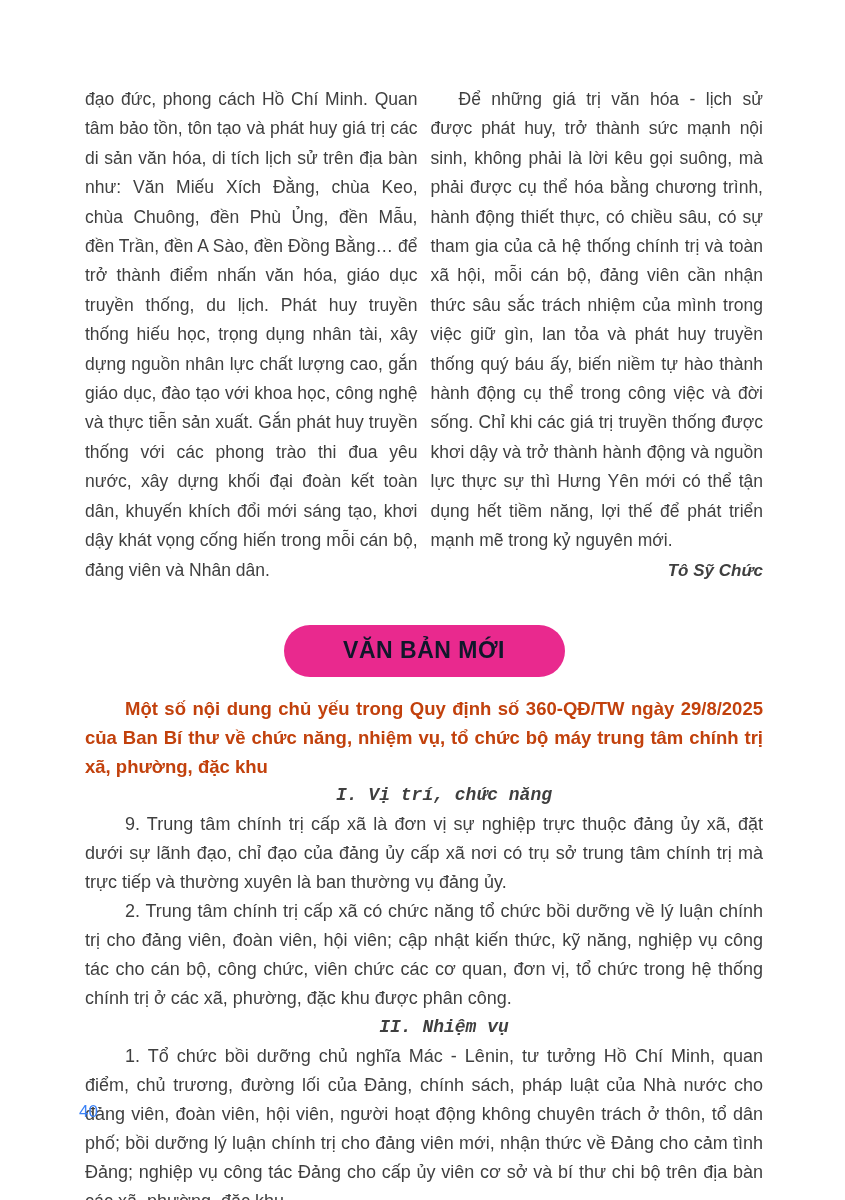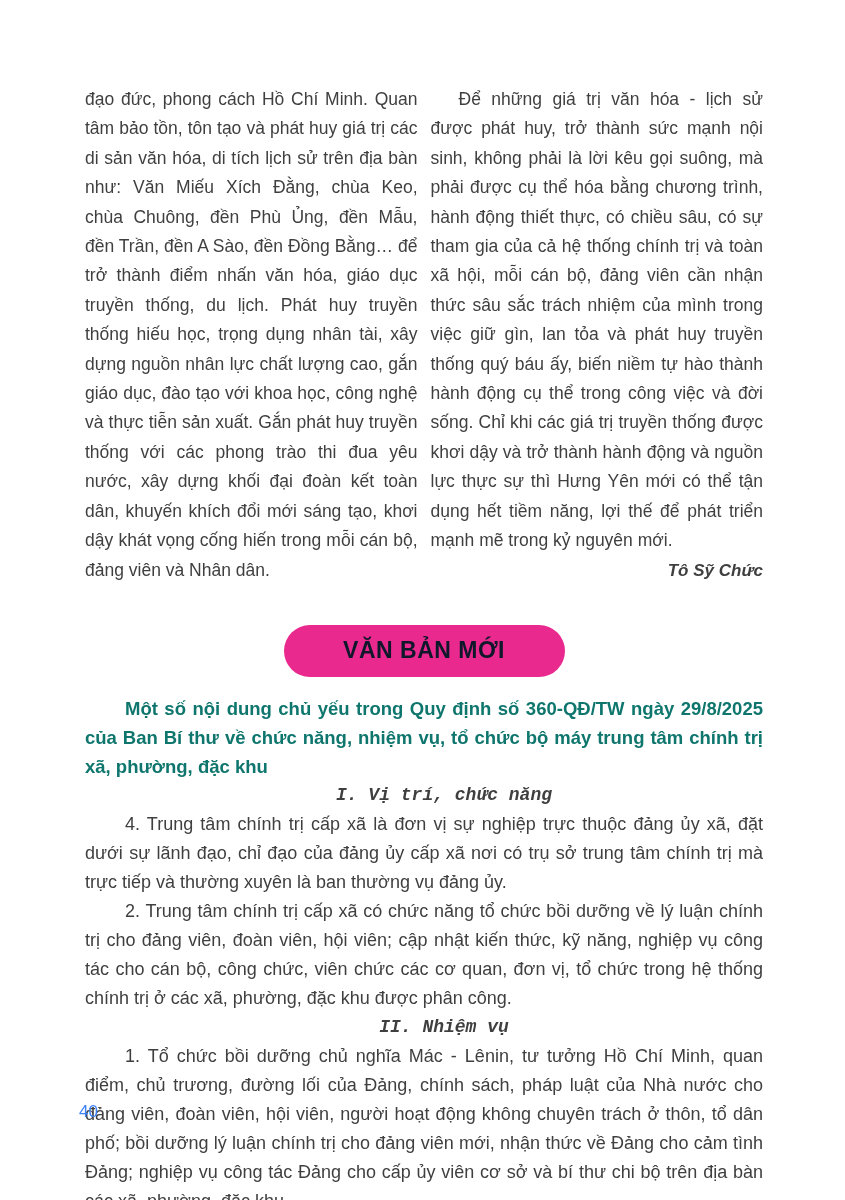--- a/index.html
+++ b/index.html
@@ -68,21 +68,21 @@
   
   .doc {
     font-size: 18px;
     line-height: 29px;
     text-align: justify;
   }
   .doc p {
     margin: 0;
   }
   .doc .heading {
-    color: #0f766e;
+    color: #c2410c;
     font-weight: bold;
     font-size: 18.5px;
     text-indent: 40px;
   }
   .doc .section-title {
     font-weight: bold;
     font-style: italic;
     text-indent: 40px;
     text-align: center;
     font-family: Liberation Mono, monospace;
@@ -116,21 +116,21 @@
 
     <div class="banner-wrap">
       <div class="banner">
         <span>VĂN BẢN MỚI</span>
       </div>
     </div>
 
     <div class="doc">
       <p class="heading">Một số nội dung chủ yếu trong Quy định số 360-QĐ/TW ngày 29/8/2025 của Ban Bí thư về chức năng, nhiệm vụ, tổ chức bộ máy trung tâm chính trị xã, phường, đặc khu</p>
       <p class="section-title">I. Vị trí, chức năng</p>
-      <p class="body-par">4. Trung tâm chính trị cấp xã là đơn vị sự nghiệp trực thuộc đảng ủy xã, đặt dưới sự lãnh đạo, chỉ đạo của đảng ủy cấp xã nơi có trụ sở trung tâm chính trị mà trực tiếp và thường xuyên là ban thường vụ đảng ủy.</p>
+      <p class="body-par">9. Trung tâm chính trị cấp xã là đơn vị sự nghiệp trực thuộc đảng ủy xã, đặt dưới sự lãnh đạo, chỉ đạo của đảng ủy cấp xã nơi có trụ sở trung tâm chính trị mà trực tiếp và thường xuyên là ban thường vụ đảng ủy.</p>
       <p class="body-par">2. Trung tâm chính trị cấp xã có chức năng tổ chức bồi dưỡng về lý luận chính trị cho đảng viên, đoàn viên, hội viên; cập nhật kiến thức, kỹ năng, nghiệp vụ công tác cho cán bộ, công chức, viên chức các cơ quan, đơn vị, tổ chức trong hệ thống chính trị ở các xã, phường, đặc khu được phân công.</p>
       <p class="section-title">II. Nhiệm vụ</p>
       <p class="body-par">1. Tổ chức bồi dưỡng chủ nghĩa Mác - Lênin, tư tưởng Hồ Chí Minh, quan điểm, chủ trương, đường lối của Đảng, chính sách, pháp luật của Nhà nước cho đảng viên, đoàn viên, hội viên, người hoạt động không chuyên trách ở thôn, tổ dân phố; bồi dưỡng lý luận chính trị cho đảng viên mới, nhận thức về Đảng cho cảm tình Đảng; nghiệp vụ công tác Đảng cho cấp ủy viên cơ sở và bí thư chi bộ trên địa bàn các xã, phường, đặc khu.</p>
     </div>
 
   </div>
 
   <div class="page-number">40</div>
 </div>
 

